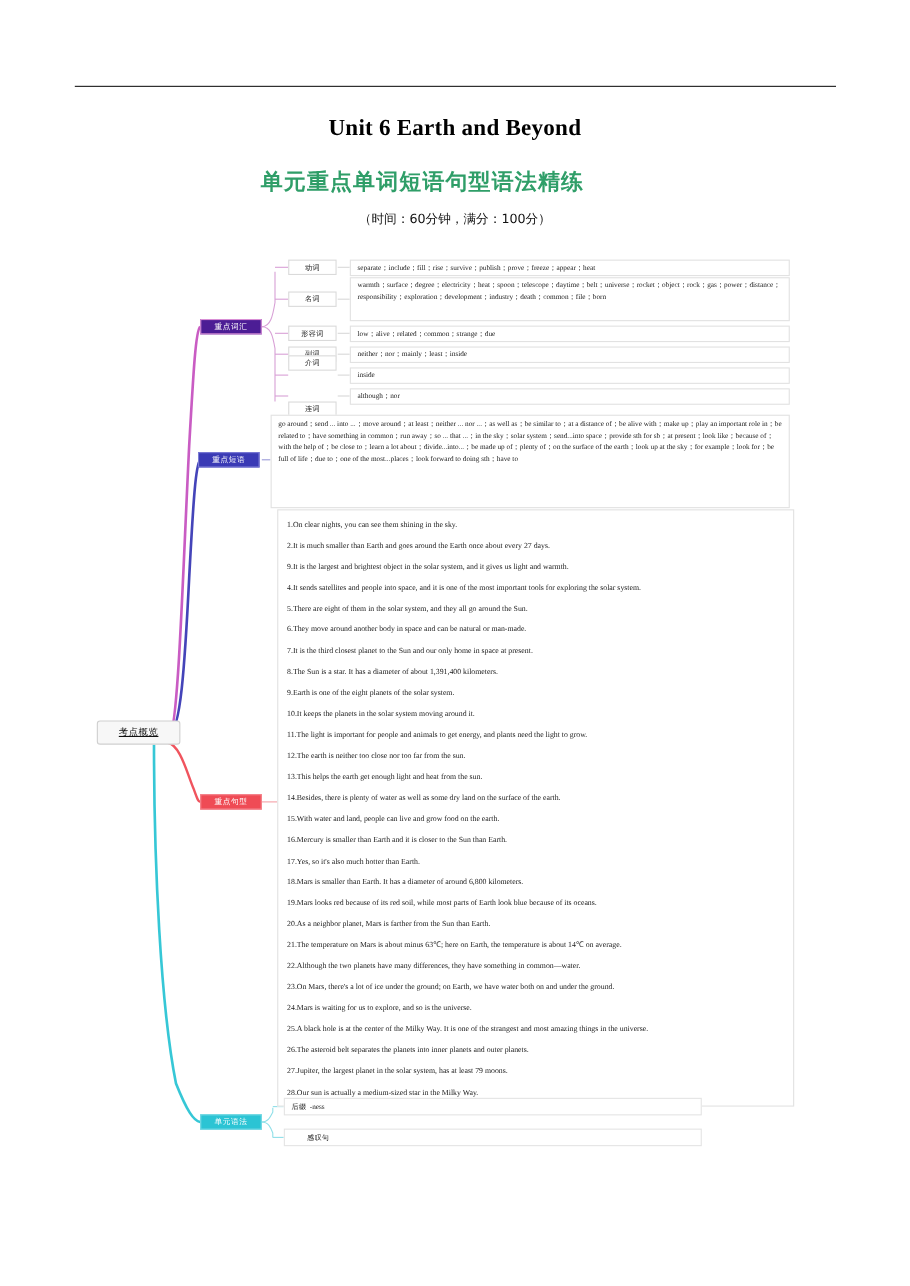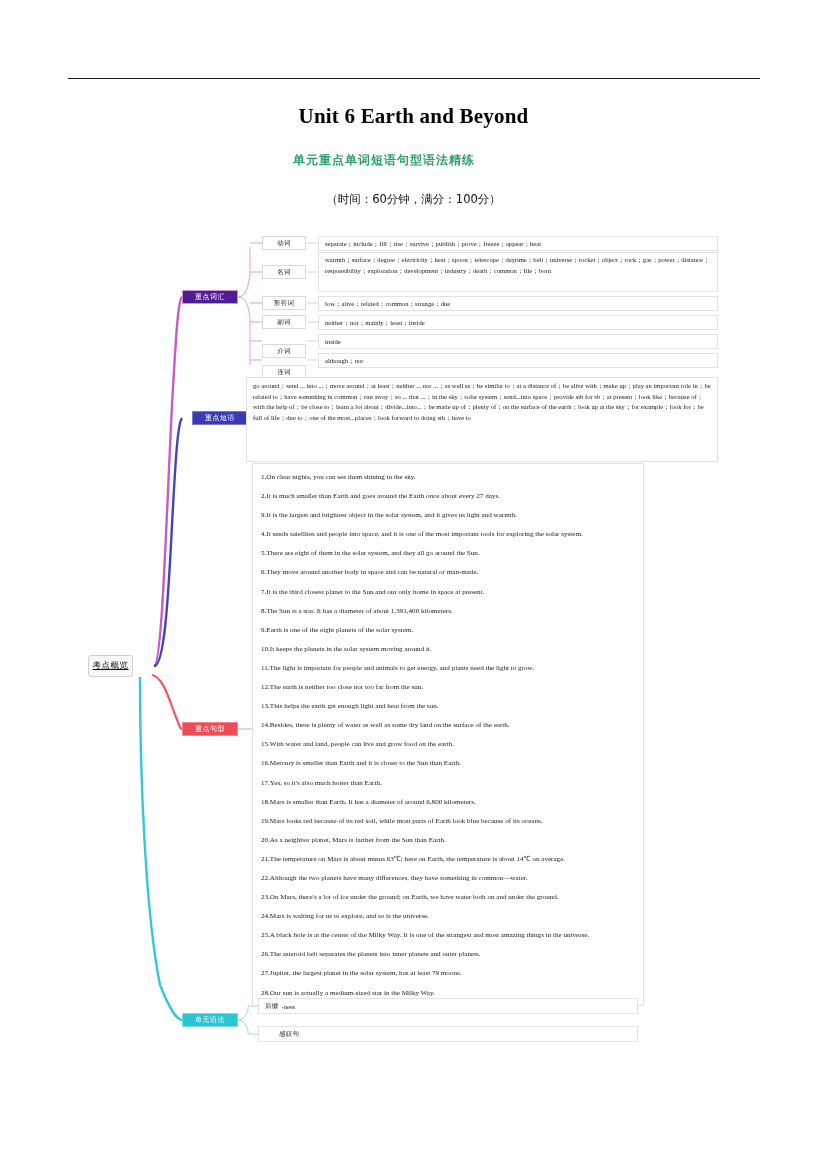--- a/index.html
+++ b/index.html
@@ -22,21 +22,21 @@
     position:absolute; left:0; top:104px; width:827px;
     text-align:center;
     font-family:"Liberation Serif", serif;
     font-weight:bold; font-size:21px; color:#000;
     letter-spacing:0.2px;
   }
   .title-cn {
     position:absolute; left:0; top:152px; width:768px;
     text-align:center;
     font-family:"DejaVu Sans", sans-serif;
-    font-weight:bold; font-size:12px; color:#2f9e68;
+    font-weight:bold; font-size:20px; color:#2f9e68;
     letter-spacing:1px;
   }
   .title-sub {
     position:absolute; left:0; top:192px; width:827px;
     text-align:center;
     font-family:"DejaVu Sans", sans-serif;
     font-size:11.5px; color:#111;
   }
 
   
@@ -46,32 +46,32 @@
   .node {
     position:absolute;
     font-family:"DejaVu Sans", sans-serif;
     font-size:7px; color:#fff;
     display:flex; align-items:center; justify-content:center;
     letter-spacing:0.5px;
     white-space:nowrap;
   }
   .node-root {
     position:absolute;
-    left:88px; top:430px; width:45px; height:22px;
+    left:88px; top:430px; width:76px; height:22px;
     background:#f7f7f7;
     border:1px solid #cfcfcf;
     border-radius:3px;
     display:flex; align-items:center; justify-content:center;
     font-family:"DejaVu Sans", sans-serif;
     font-size:8.5px; color:#111;
     letter-spacing:0.5px;
     text-decoration:underline;
   }
   .n-vocab   { left:182px; top:65px;  width:56px; height:14px; background:#4c1d95; border:1px solid #d98fd6; }
-  .n-phrase  { left:192px; top:186px; width:56px; height:14px; background:#3a3ab5; border:1px solid #7b7bd4; }
+  .n-phrase  { left:180px; top:186px; width:56px; height:14px; background:#3a3ab5; border:1px solid #7b7bd4; }
   .n-sent    { left:182px; top:497px; width:56px; height:14px; background:#ef4b55; border:1px solid #f4888f; }
   .n-gram    { left:182px; top:788px; width:56px; height:14px; background:#2bc4d4; border:1px solid #7adae5; }
 
   
   .pos-label {
     position:absolute;
     width:44px; height:14px;
     border:1px solid #dadada;
     background:#fff;
     font-family:"DejaVu Sans", sans-serif;
@@ -91,21 +91,21 @@
 
   .phrase-box {
     position:absolute; left:246px; top:152px; width:472px; height:85px;
     border:1px solid #e2e2e2; background:#fff;
     font-family:"Liberation Serif", serif;
     font-size:6.6px; color:#1b1b1b;
     padding:3px 6px; line-height:1.63;
   }
 
   .sent-box {
-    position:absolute; left:252px; top:238px; width:392px; height:543px;
+    position:absolute; left:252px; top:238px; width:470px; height:543px;
     border:1px solid #e2e2e2; background:#fff;
     padding:4px 6px 4px 8px;
   }
   .sent-box .s {
     font-family:"Liberation Serif", serif;
     font-size:7.1px; color:#1b1b1b;
     line-height:1;
     height:19.1px;
     display:flex; align-items:center;
   }
@@ -184,21 +184,21 @@
 
     <div class="pos-label" style="left:262px; top:40px;">名词</div>
     <div class="pos-box" style="left:318px; top:27px; width:400px; height:40px;">warmth；surface；degree；electricity；heat；spoon；telescope；daytime；belt；universe；rocket；object；rock；gas；power；distance；responsibility；exploration；development；industry；death；common；file；born</div>
 
     <div class="pos-label" style="left:262px; top:71px;">形容词</div>
     <div class="pos-box" style="left:318px; top:71px; width:400px; height:15px;">low；alive；related；common；strange；due</div>
 
     <div class="pos-label" style="left:262px; top:90px;">副词</div>
     <div class="pos-box" style="left:318px; top:90px; width:400px; height:15px;">neither；nor；mainly；least；inside</div>
 
-    <div class="pos-label" style="left:262px; top:119px;">介词</div>
+    <div class="pos-label" style="left:262px; top:98px;">介词</div>
     <div class="pos-box" style="left:318px; top:109px; width:400px; height:15px;">inside</div>
 
     <div class="pos-label" style="left:262px; top:128px;margin-top:12px;">连词</div>
     <div class="pos-box" style="left:318px; top:128px; width:400px; height:15px;">although；nor</div>
 
     <div class="phrase-box">go around；send ... into ...；move around；at least；neither ... nor ...；as well as；be similar to；at a distance of；be alive with；make up；play an important role in；be related to；have something in common；run away；so ... that ...；in the sky；solar system；send...into space；provide sth for sb；at present；look like；because of；with the help of；be close to；learn a lot about；divide...into...；be made up of；plenty of；on the surface of the earth；look up at the sky；for example；look for；be full of life；due to；one of the most...places；look forward to doing sth；have to</div>
 
     <div class="sent-box">
       <div class="s">1.On clear nights, you can see them shining in the sky.</div>
       <div class="s">2.It is much smaller than Earth and goes around the Earth once about every 27 days.</div>

